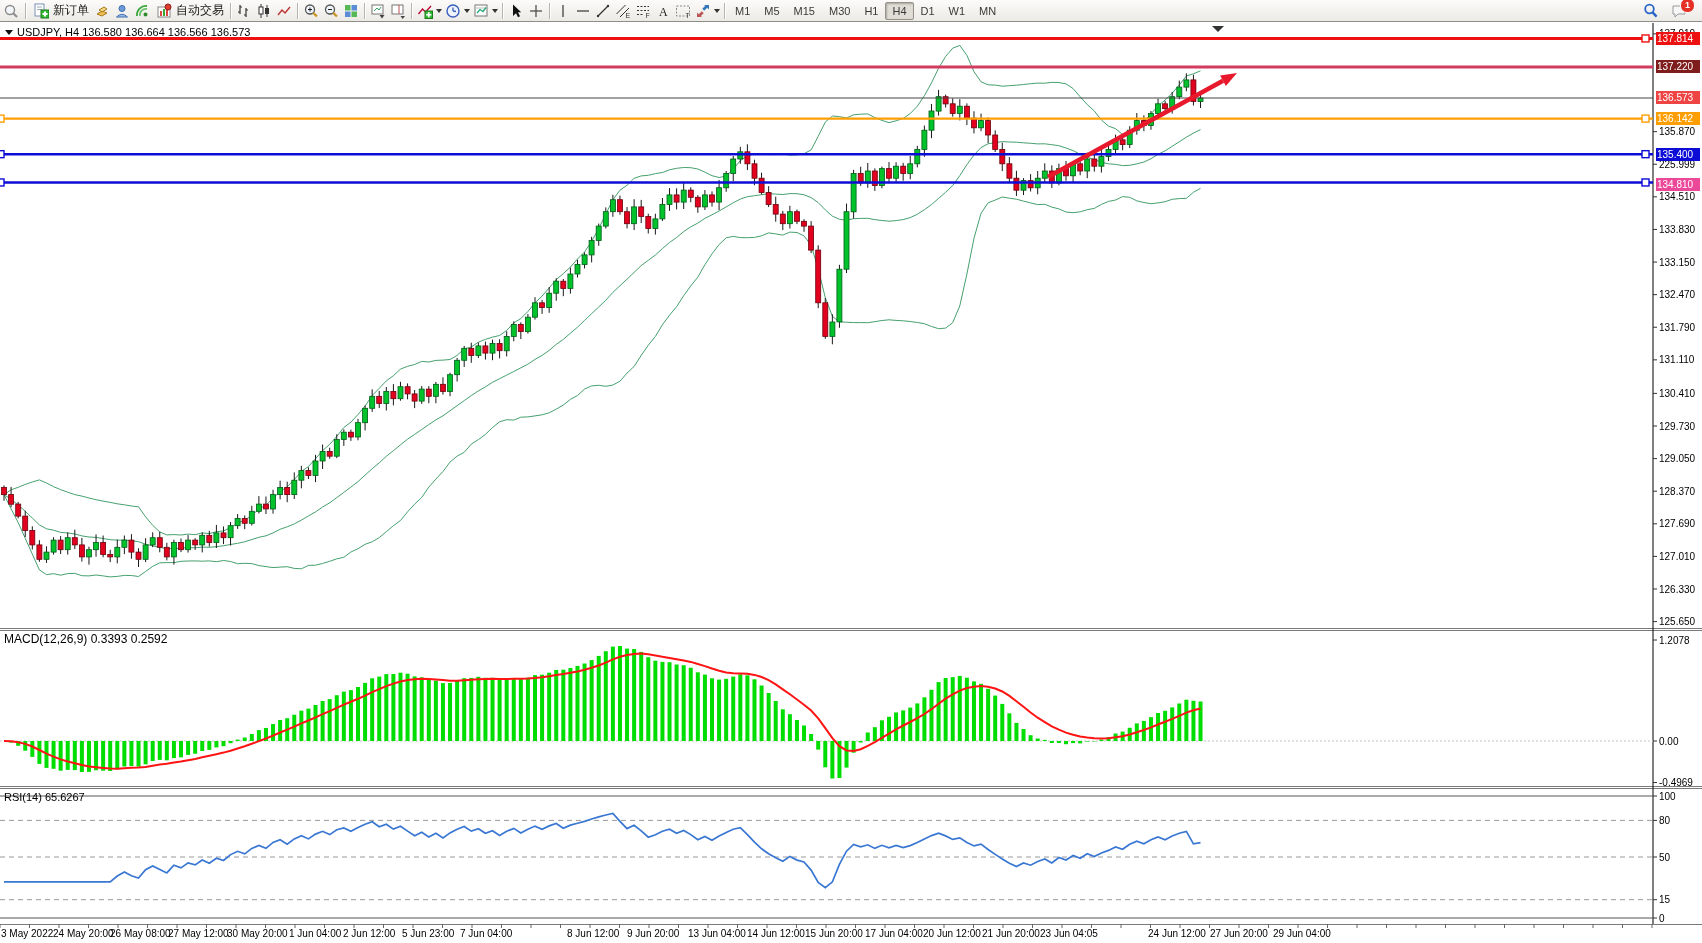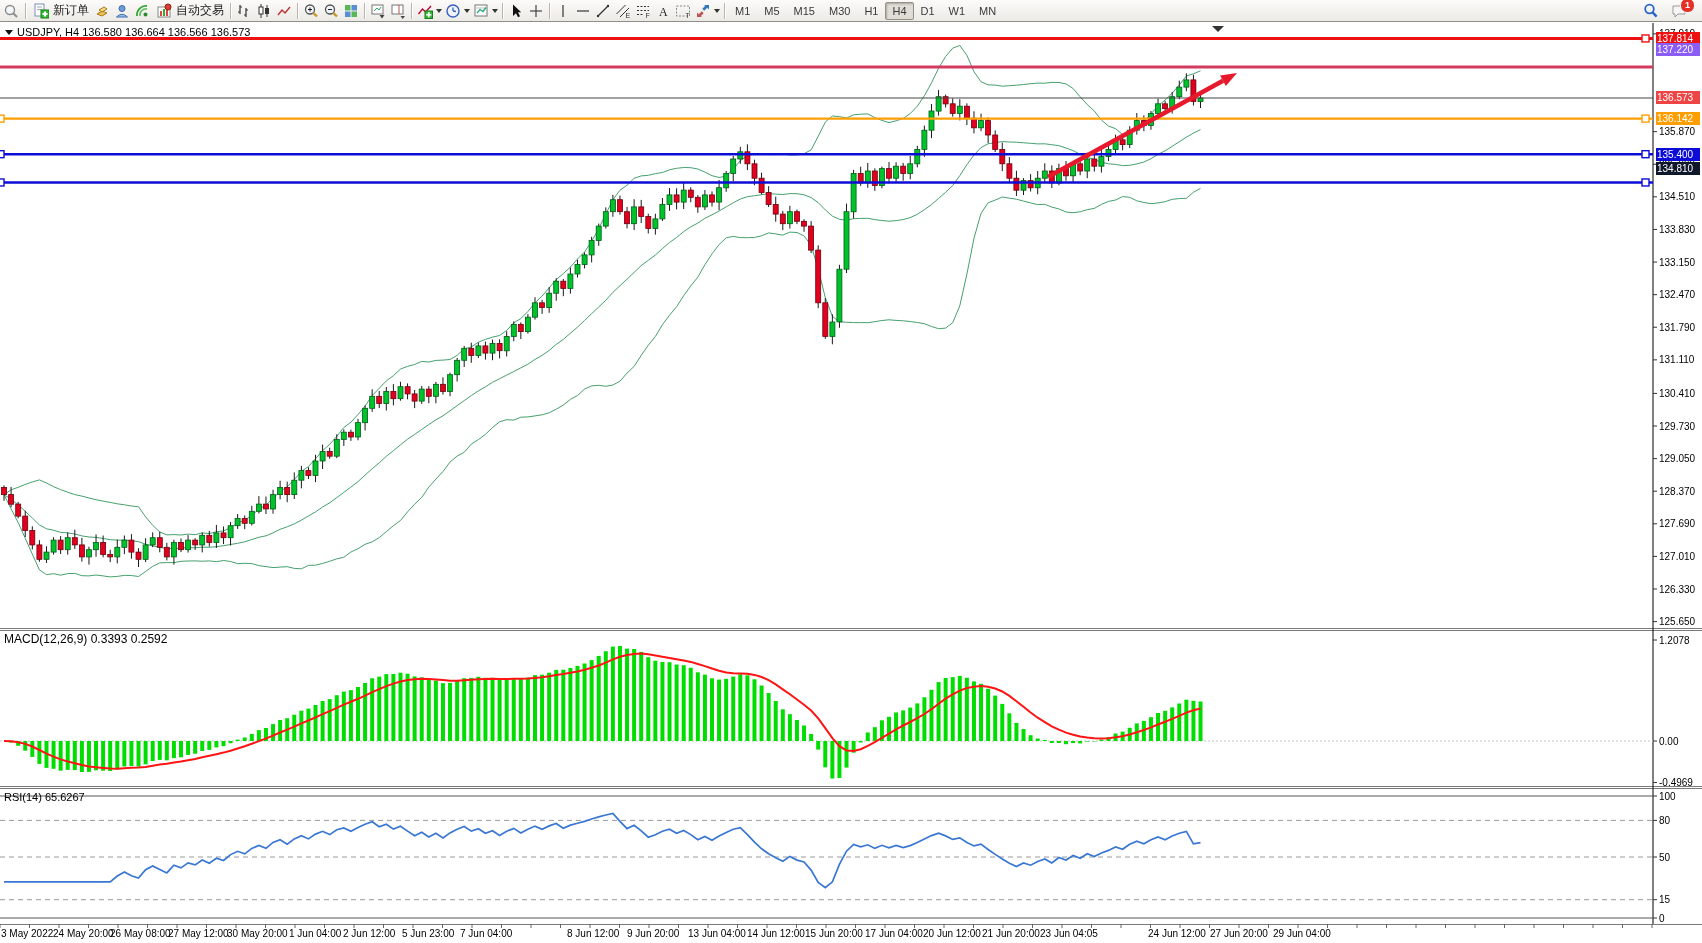--- a/index.html
+++ b/index.html
@@ -916,25 +916,25 @@
       <span class="ptick" style="top:332px">131.110</span>
       <span class="ptick" style="top:366px">130.410</span>
       <span class="ptick" style="top:399px">129.730</span>
       <span class="ptick" style="top:431px">129.050</span>
       <span class="ptick" style="top:464px">128.370</span>
       <span class="ptick" style="top:496px">127.690</span>
       <span class="ptick" style="top:529px">127.010</span>
       <span class="ptick" style="top:562px">126.330</span>
       <span class="ptick" style="top:594px">125.650</span>
       <span class="pbox" style="top:10px;background:#ee1111">137.814</span>
-      <span class="pbox" style="top:21px;background:#8b5cf6">137.220</span>
+      <span class="pbox" style="top:38px;background:#7f1d1d">137.220</span>
       <span class="pbox" style="top:69px;background:#ef4444">136.573</span>
       <span class="pbox" style="top:90px;background:#ff9e00">136.142</span>
       <span class="pbox" style="top:126px;background:#0c0cd6">135.400</span>
-      <span class="pbox" style="top:140px;background:#0f172a">134.810</span>
+      <span class="pbox" style="top:156px;background:#ec4899">134.810</span>
       <span class="ptick" style="top:613px">1.2078</span>
       <span class="ptick" style="top:714px">0.00</span>
       <span class="ptick" style="top:755px">-0.4969</span>
       <span class="ptick" style="top:769px">100</span>
       <span class="ptick" style="top:793px">80</span>
       <span class="ptick" style="top:830px">50</span>
       <span class="ptick" style="top:872px">15</span>
       <span class="ptick" style="top:891px">0</span>
     </div>
   <div id="time-axis">

